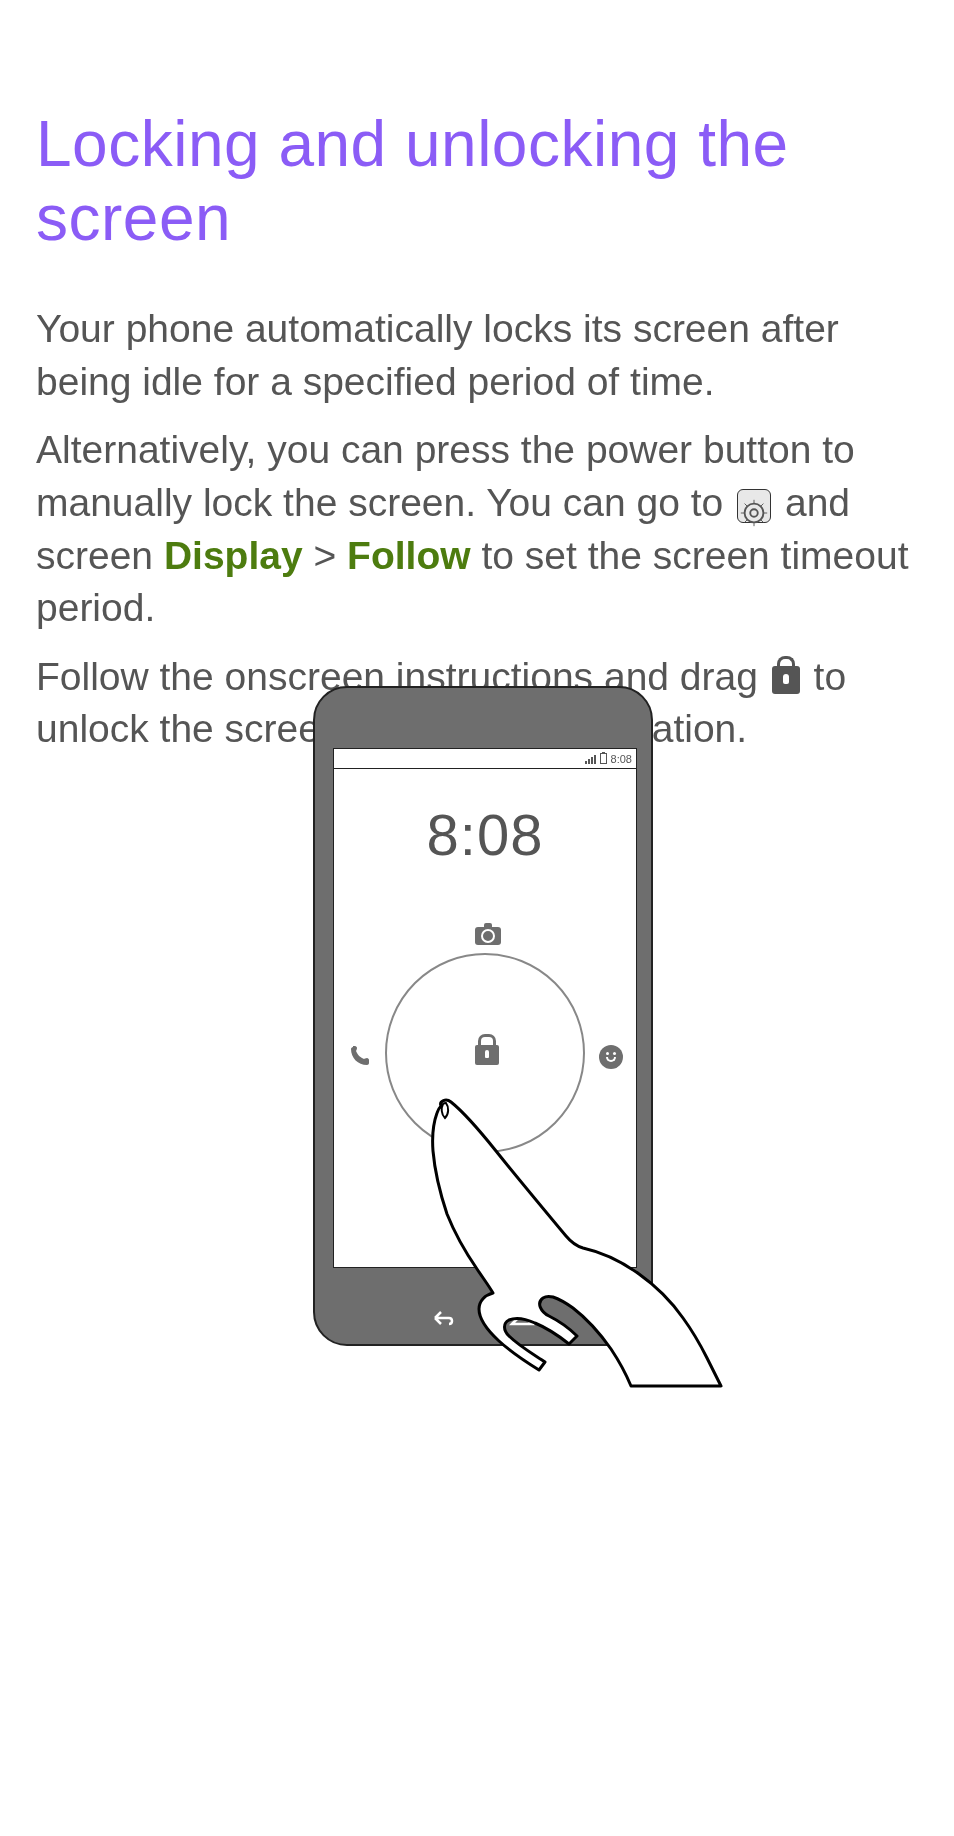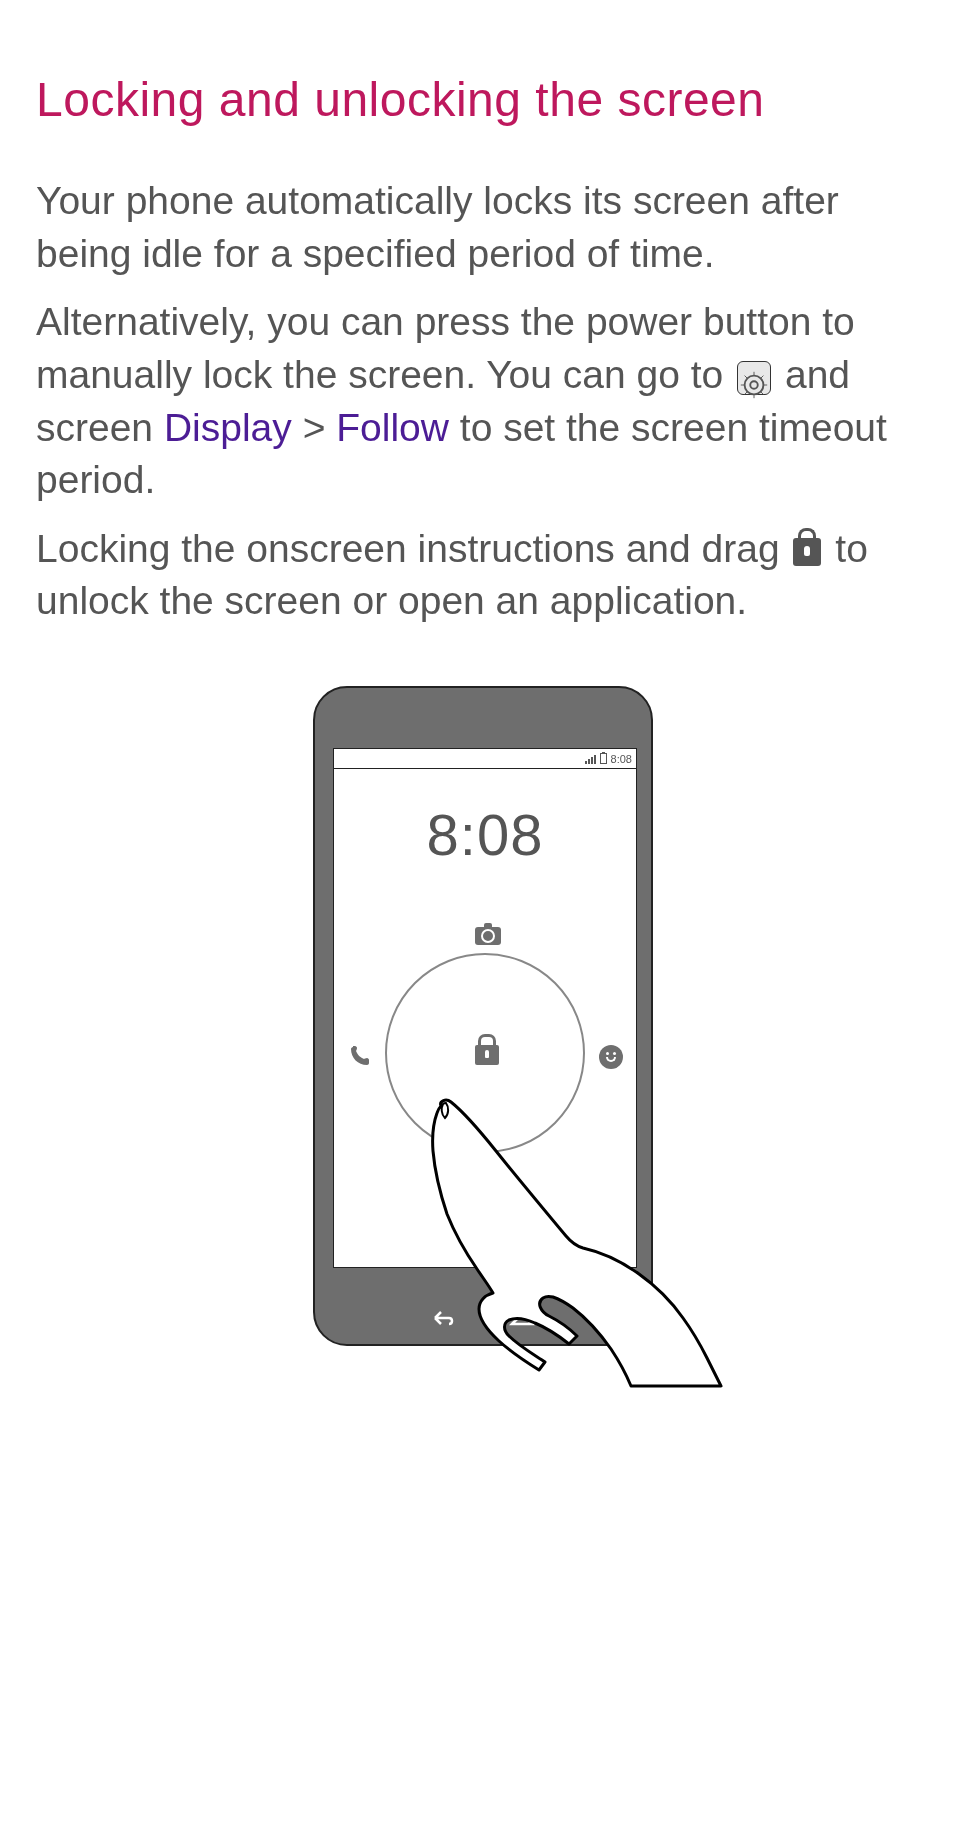--- a/index.html
+++ b/index.html
@@ -7,24 +7,25 @@
       width: 954px;
       height: 1836px;
       background: #fff;
       font-family: "Segoe UI", Arial, sans-serif;
       color: #555;
       padding: 72px 36px 0 36px;
       position: relative;
     }
     h1 {
       font-weight: 300;
-      font-size: 48px;
-      color: #be185d;
+      font-size: 64px;
+      color: #8b5cf6;
       margin-bottom: 48px;
       letter-spacing: 0.5px;
+      margin-top: 35px;
     }
     p {
       font-size: 39px;
       line-height: 1.35;
       color: #555;
       margin-bottom: 16px;
     }
     .inline-icon {
       display: inline-block;
       vertical-align: middle;
@@ -54,21 +55,21 @@
       top: -10px; left: 5px;
     }
     .lock-icon-inline::after {
       content: "";
       position: absolute;
       width: 6px; height: 10px;
       background: #fff;
       border-radius: 3px 3px 2px 2px;
       top: 8px; left: 11px;
     }
-    strong { font-weight: 400; color: #4c1d95; }
+    strong { font-weight: 700; color: #4d7c0f; }
 
     
     .phone-wrap {
       position: absolute;
       top: 686px;
       left: 50%;
       transform: translateX(-50%);
       width: 412px;
       padding-left: 42px;
     }
@@ -247,21 +248,21 @@
       </svg>
   </span>
   <span> and screen </span>
   <strong>Display</strong>
   <span> &gt; </span>
   <strong>Follow</strong>
   <span> to set the screen timeout period.</span>
 </p>
 
 <p>
-  <span>Locking the onscreen instructions and drag </span>
+  <span>Follow the onscreen instructions and drag </span>
   <span class="inline-icon lock-icon-inline"></span>
   <span> to unlock the screen or open an application.</span>
 </p>
 
 <div class="phone-wrap">
   <div class="phone-body">
     <div class="screen">
       <div class="statusbar">
         <div class="signal-bars">
             <span></span>

